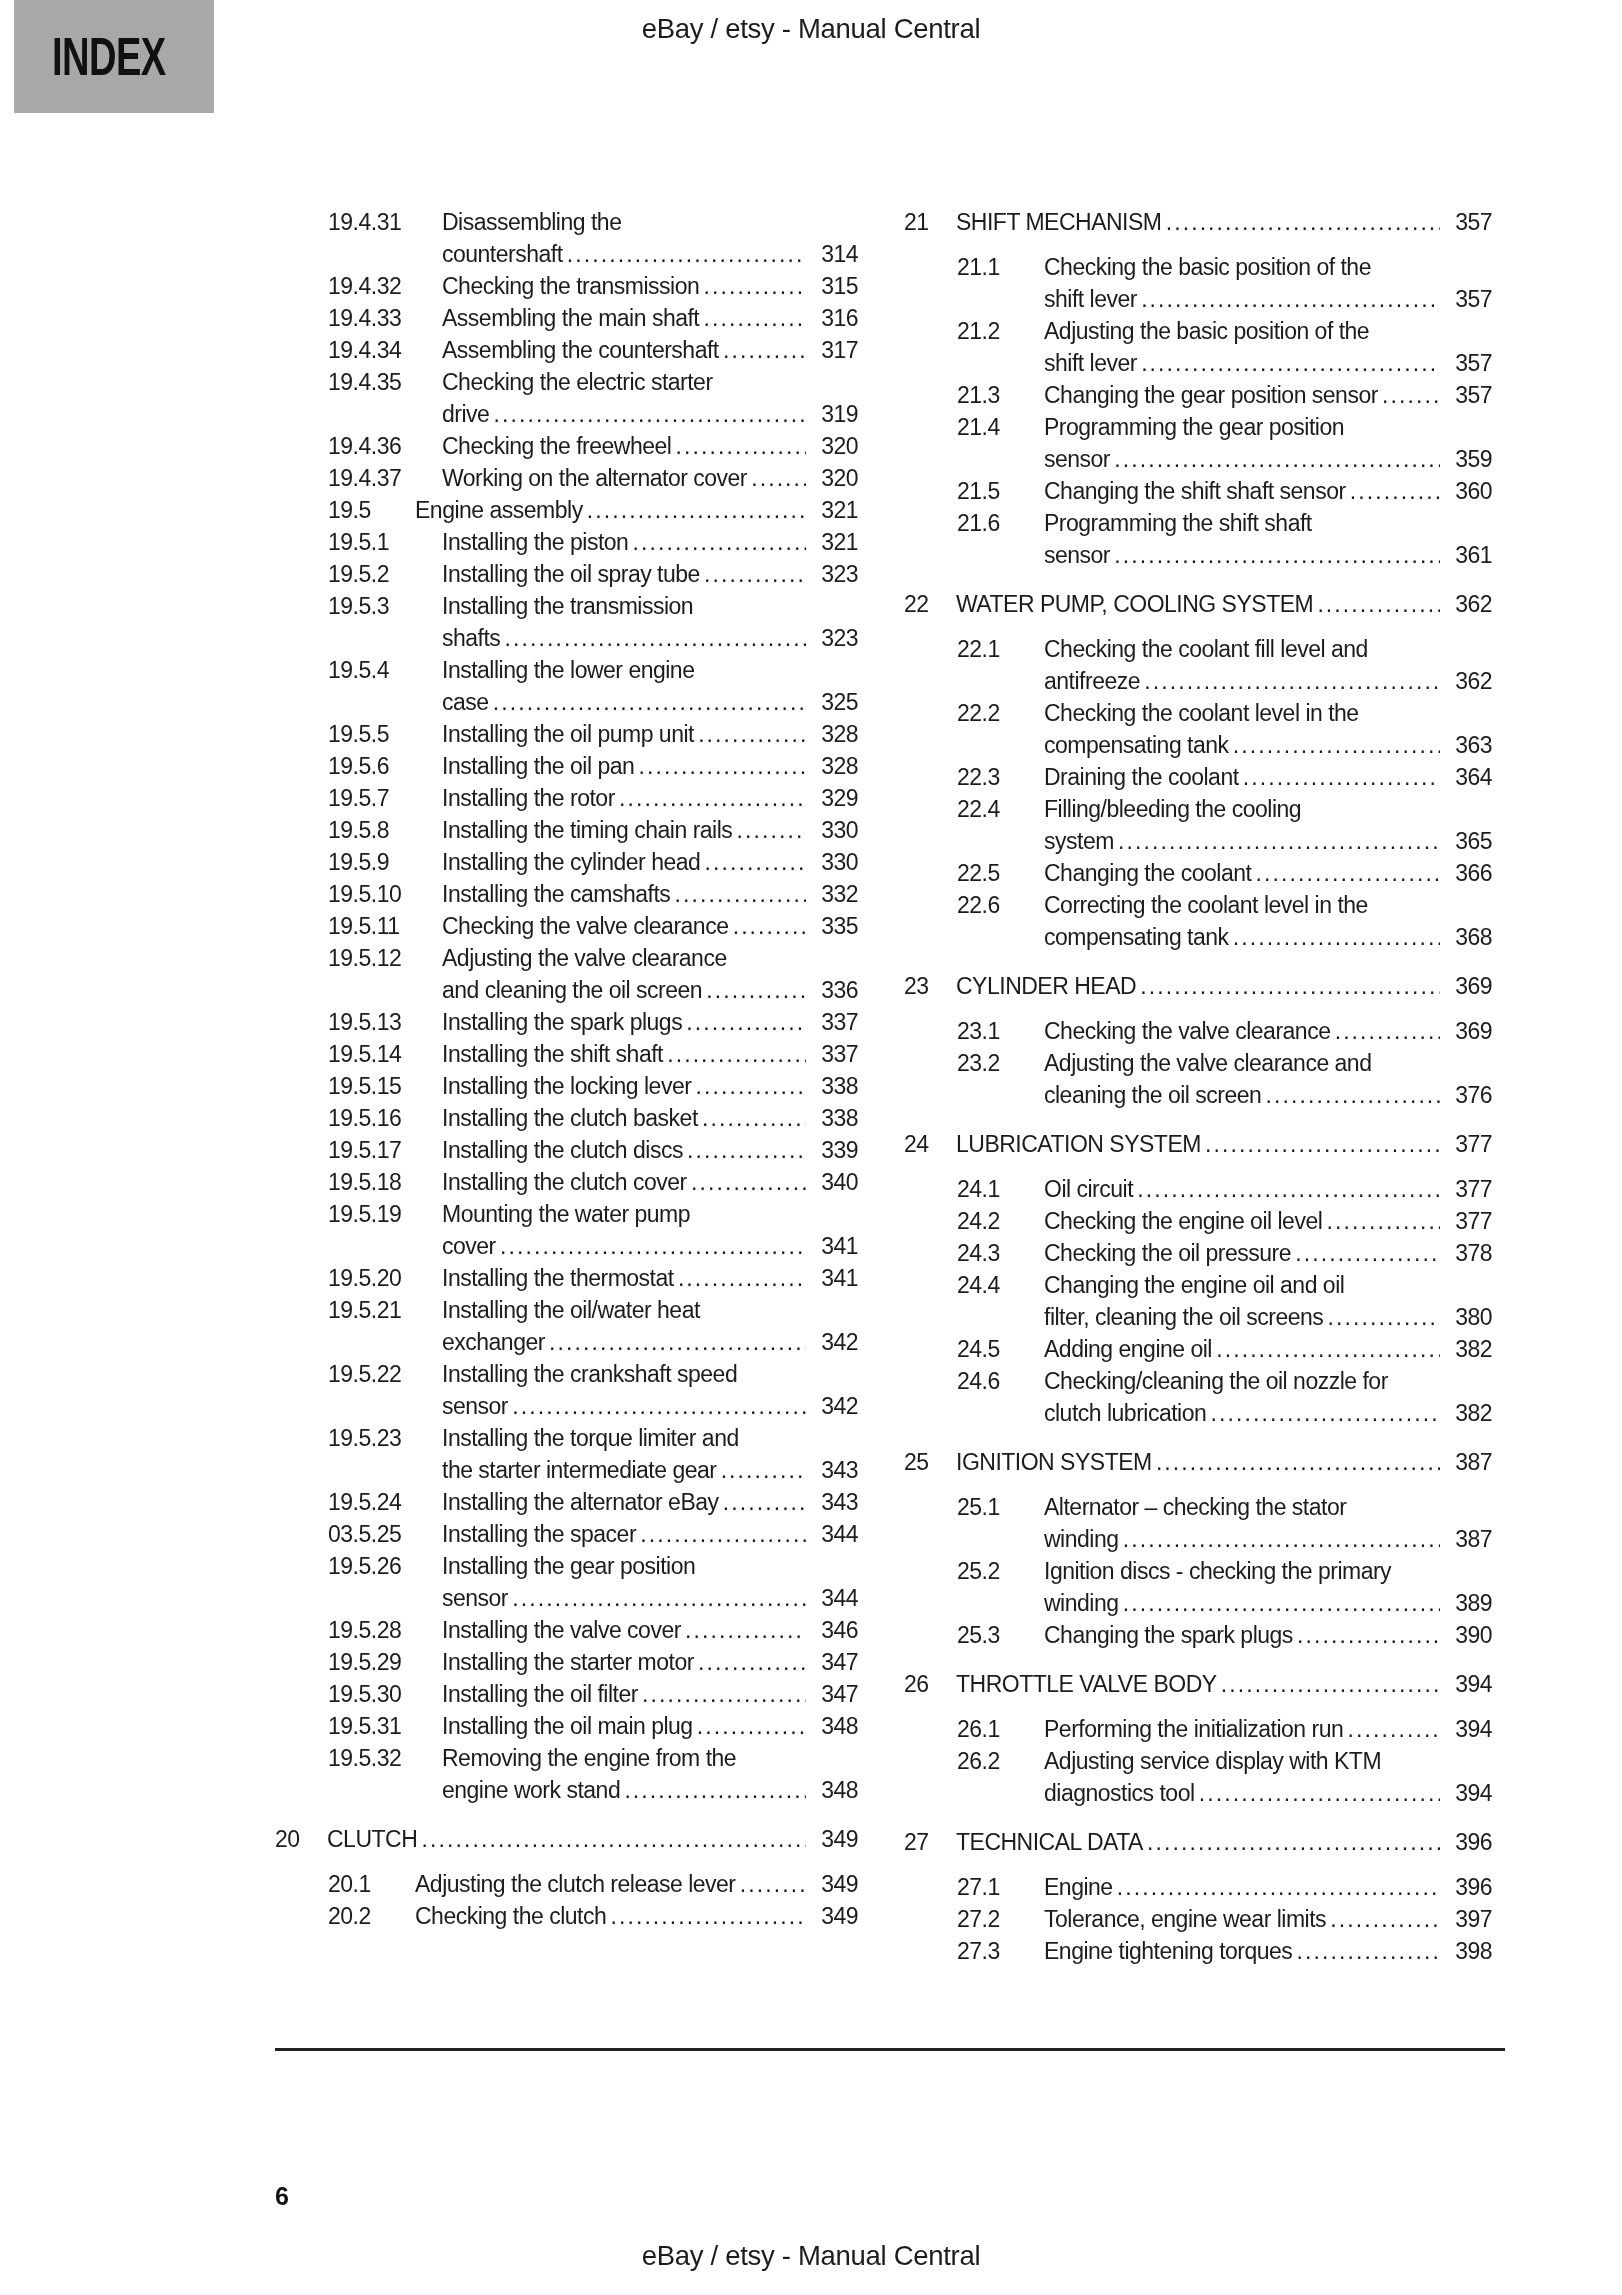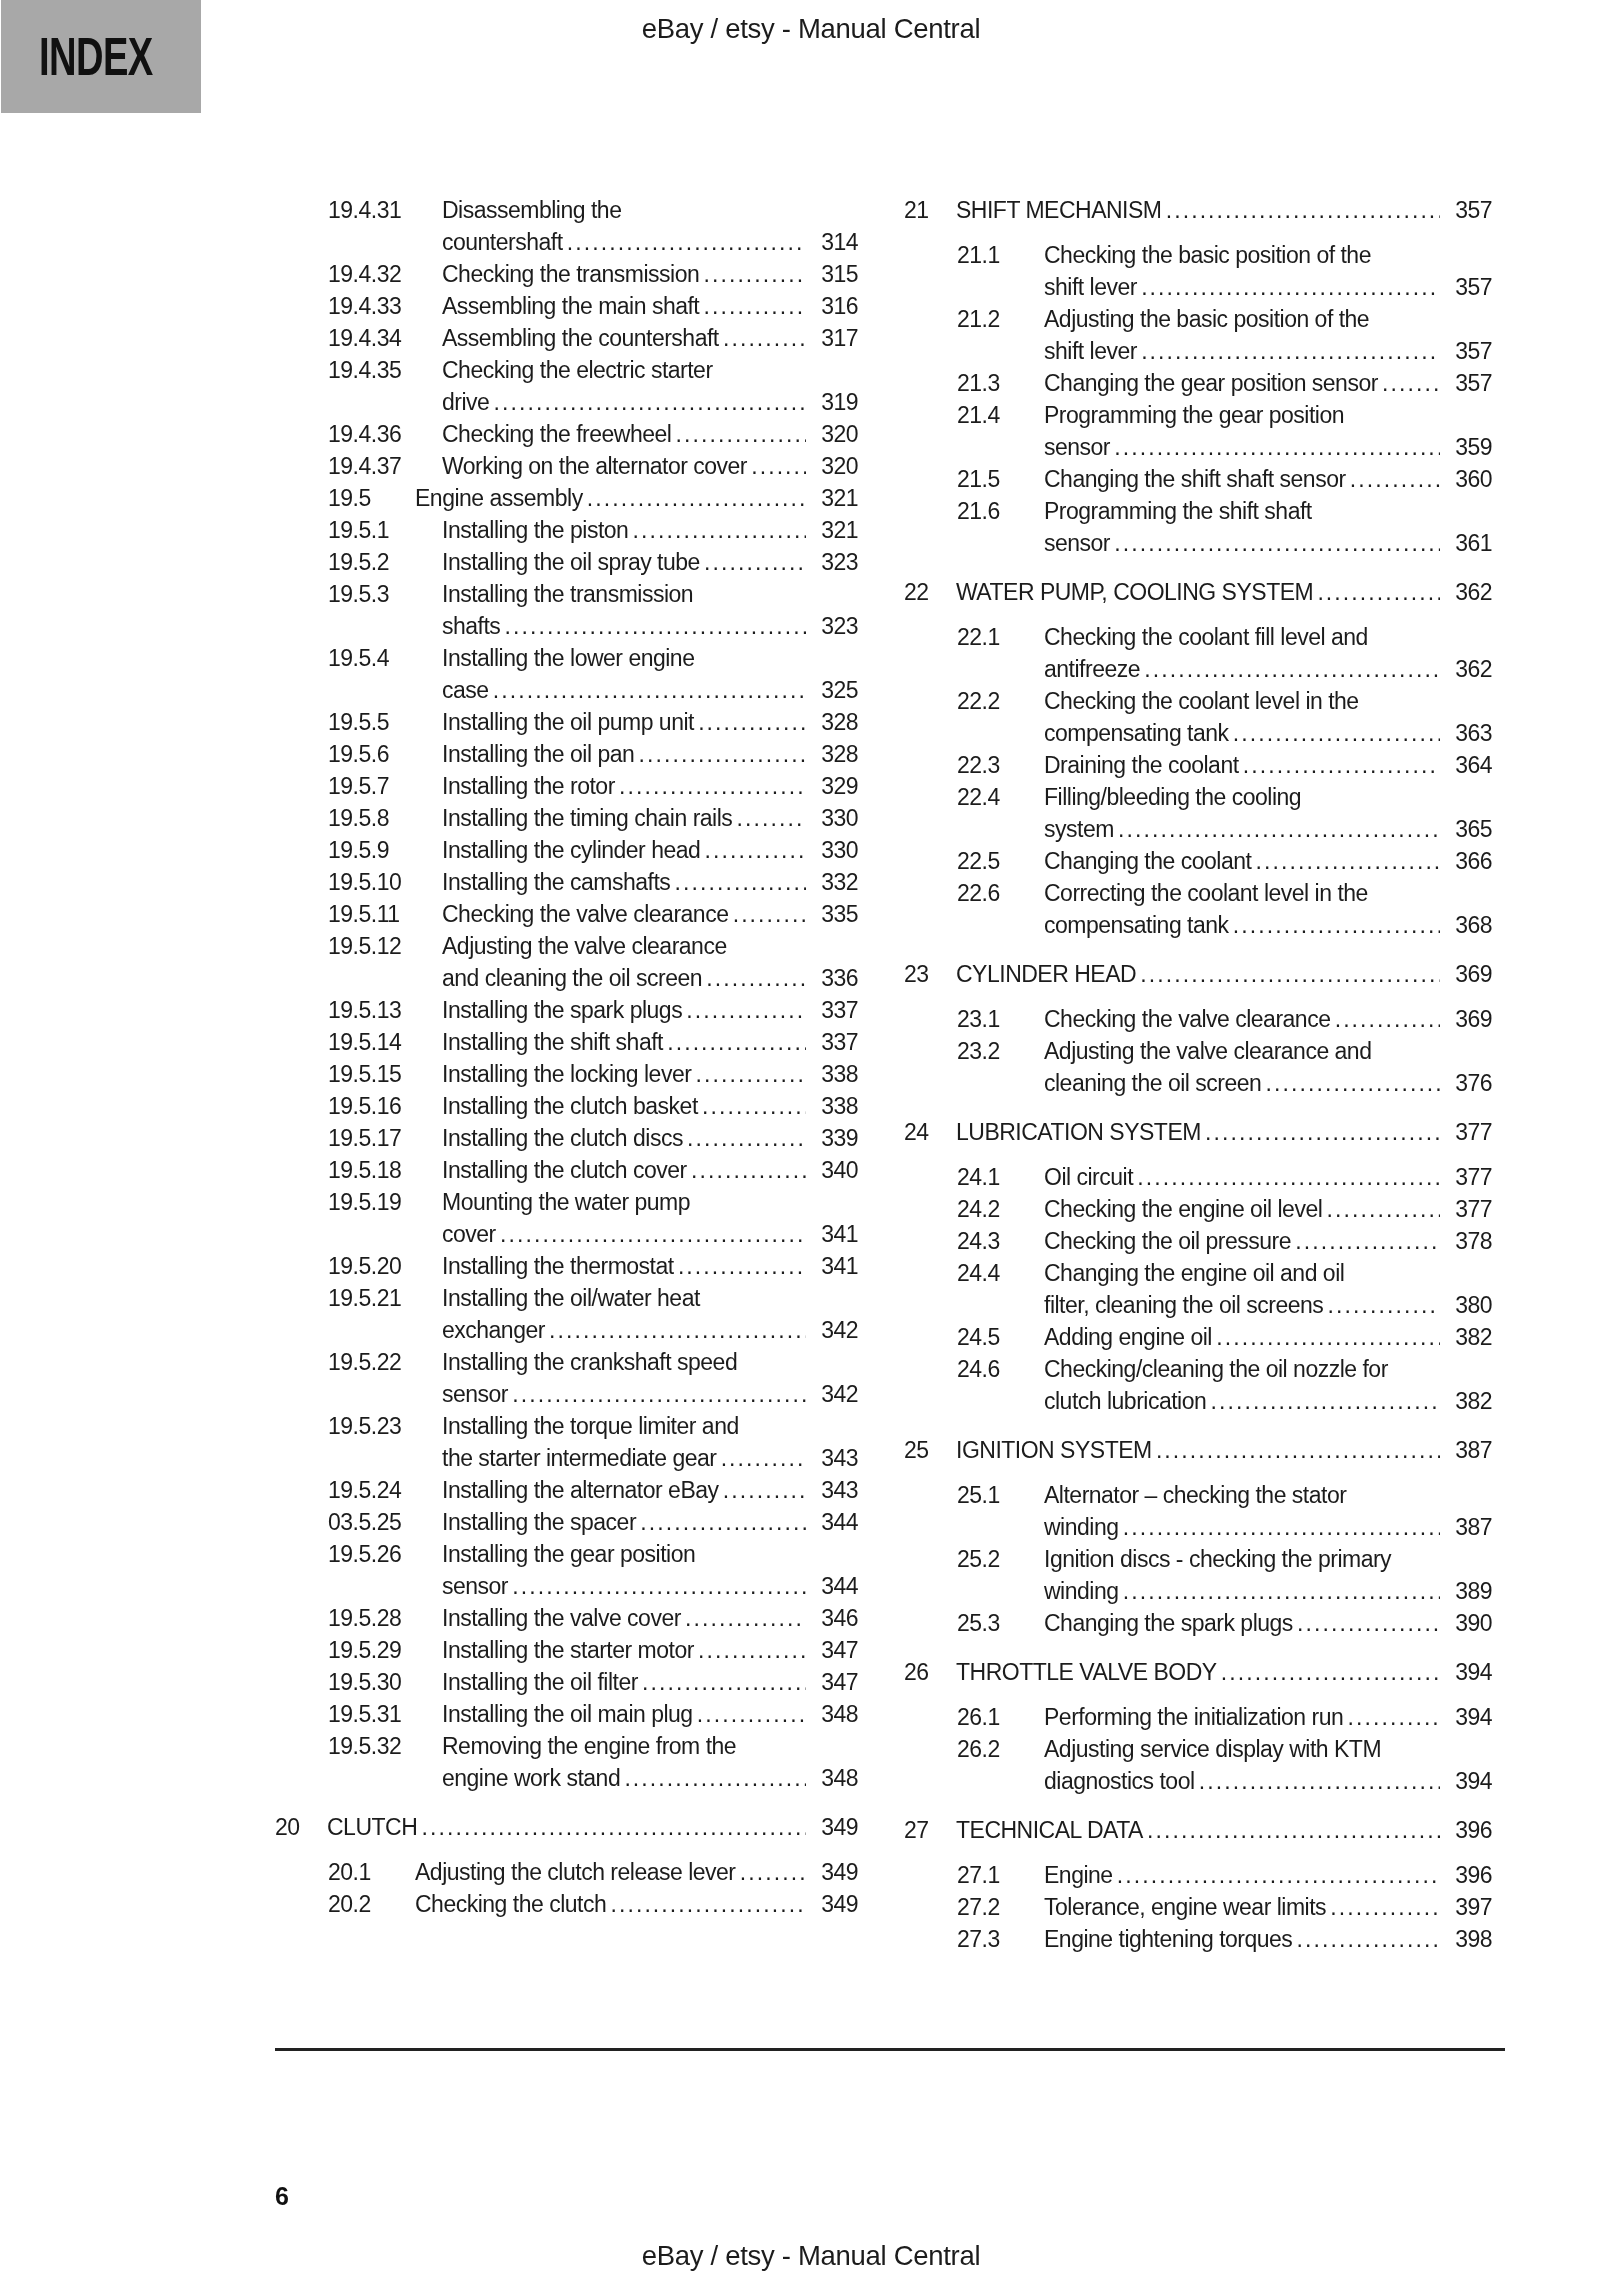--- a/index.html
+++ b/index.html
@@ -6,21 +6,21 @@
   .page{
     position:relative;
     width:1622px;height:2295px;
     background:#ffffff;
     font-family:"Liberation Sans", sans-serif;
     color:#1c1c1c;
     overflow:hidden;
   }
   
   .index-tab{
-    position:absolute;left:1px;top:0;
+    position:absolute;left:14px;top:0;
     width:200px;height:113px;
     display:flex;align-items:center;
     background:#a8a8a8;
   }
   .index-tab .tab-label{
     display:inline-block;
     margin-left:38px;
     font-size:53px;
     font-weight:bold;
     letter-spacing:-0.8px;
@@ -42,21 +42,21 @@
     text-align:center;
     font-size:27.5px;
     letter-spacing:-0.3px;
     color:#1c1c1c;
   }
   
   .toc{
     position:absolute;left:275px;top:190px;
     width:1230px;
   }
-  .col{position:absolute;top:4px;}
+  .col{position:absolute;top:16px;}
   .col-left{left:0;width:583px;}
   .col-right{left:629px;width:588px;}
   .entry{margin:0;}
   .row{
     display:flex;
     align-items:baseline;
     line-height:32px;
     font-size:23px;
     letter-spacing:-0.5px;
     white-space:nowrap;

